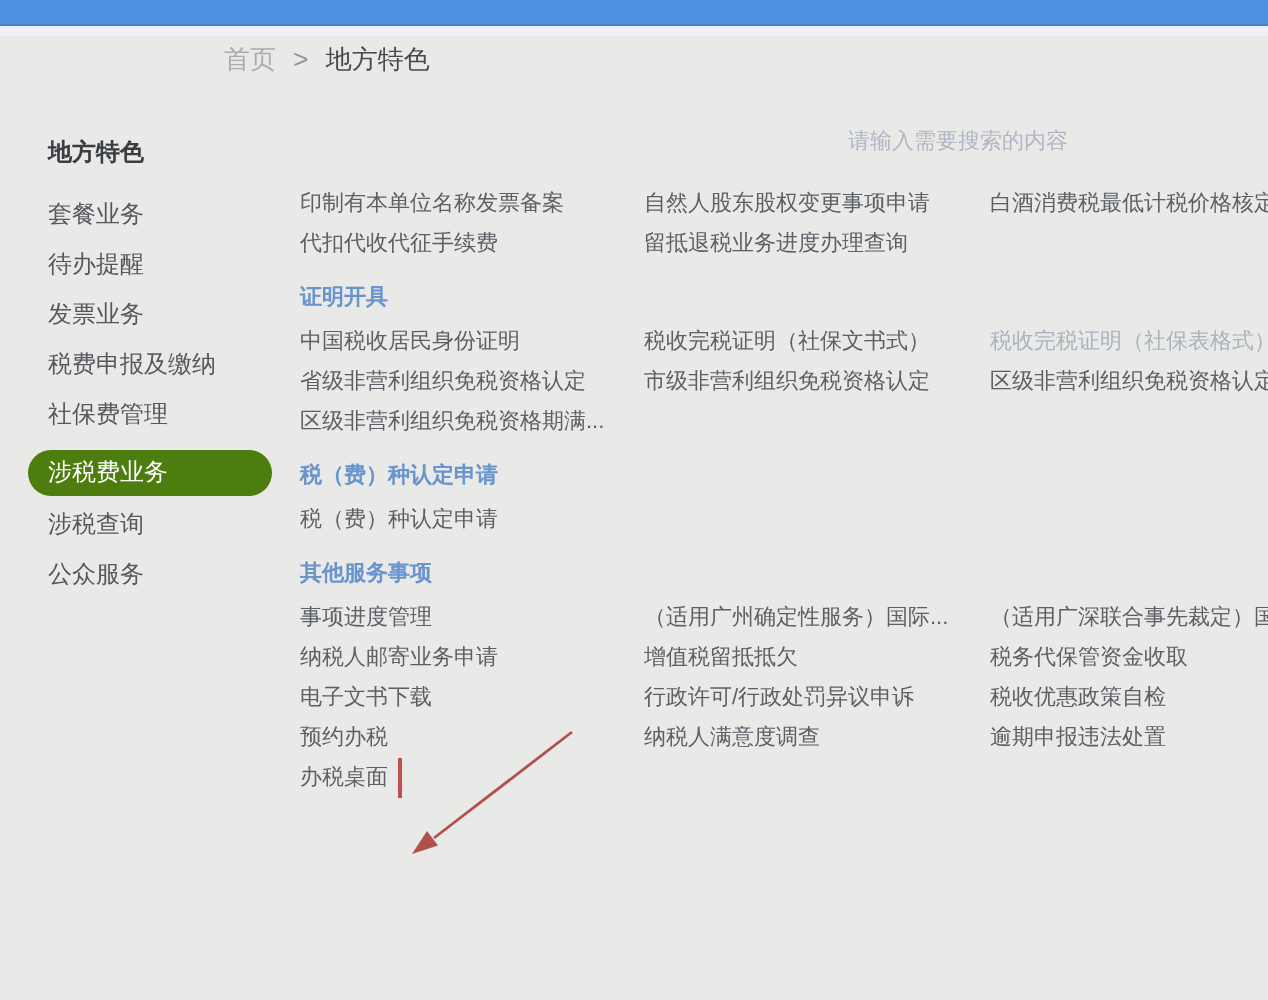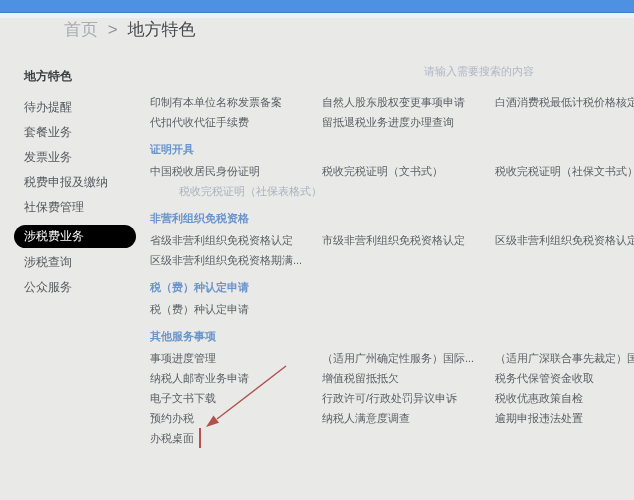--- a/index.html
+++ b/index.html
@@ -2,32 +2,32 @@
 <html><head>
 <meta charset="utf-8">
 <style>
   * { margin:0; padding:0; box-sizing:border-box; }
   html,body { width:634px; height:500px; overflow:hidden; }
   body { font-family:"Liberation Sans","DejaVu Sans",sans-serif; background:#e9e9e7; }
 
   .topbar { height:13px; background:#4e90e2; border-bottom:1px solid #3f7fd0; }
   .substrip { height:5px; background:#eef1f7; }
 
-  .breadcrumb { height:24px; line-height:24px; padding-left:64px; font-size:17px; }
+  .breadcrumb { height:24px; line-height:24px; padding-left:64px; font-size:13px;margin-left:48px; }
   .breadcrumb .home { color:#a9acb3; }
   .breadcrumb .sep { color:#8f9298; margin:0 5px; }
   .breadcrumb .current { color:#46494e; }
 
   .layout { display:flex; }
 
   .sidebar { width:150px; padding-top:22px; flex-shrink:0; }
   .side-item { height:25px; line-height:25px; padding-left:24px; font-size:12px;
                color:#55585e; cursor:pointer; white-space:nowrap; }
   .side-item.header { font-weight:bold; color:#3a3d42; margin-bottom:6px; cursor:default; }
-  .side-item.active { background:#000000; color:#ffffff; border-radius:12px;
+  .side-item.active { background:#4d7c0f; color:#ffffff; border-radius:12px;
                       height:23px; line-height:23px; margin:5px 0 2px 14px;
                       padding-left:10px; width:122px; }
 
   .main { flex:1; position:relative; }
   .search-input { display:block; margin:20px 30px 0 auto; width:180px; height:18px;
                   border:none; outline:none; background:transparent;
                   font-size:11px; color:#7d8290;
                   font-family:"Liberation Sans","DejaVu Sans",sans-serif; }
   .search-input::placeholder { color:#b1b6c4; opacity:1; }
 
@@ -55,22 +55,22 @@
 
 <div class="breadcrumb">
   <span class="home">首页</span>
   <span class="sep">&gt;</span>
   <span class="current">地方特色</span>
 </div>
 
 <div class="layout">
   <aside class="sidebar">
       <div class="side-item header">地方特色</div>
+      <div class="side-item">套餐业务</div>
       <div class="side-item">待办提醒</div>
-      <div class="side-item">套餐业务</div>
       <div class="side-item">发票业务</div>
       <div class="side-item">税费申报及缴纳</div>
       <div class="side-item">社保费管理</div>
       <div class="side-item active">涉税费业务</div>
       <div class="side-item">涉税查询</div>
       <div class="side-item">公众服务</div>
     </aside>
   <main class="main">
     <input class="search-input" type="text" value="" placeholder="请输入需要搜索的内容" style="">
     <div class="sections">
@@ -80,27 +80,25 @@
             <a class="svc-link">自然人股东股权变更事项申请</a>
             <a class="svc-link">白酒消费税最低计税价格核定</a>
             <a class="svc-link">代扣代收代征手续费</a>
             <a class="svc-link">留抵退税业务进度办理查询</a>
           </div>
         </section>
         <section>
           <div class="section-header">证明开具</div>
           <div class="link-grid">
             <a class="svc-link">中国税收居民身份证明</a>
-            <a class="svc-link">税收完税证明（文书式）</a>
             <a class="svc-link">税收完税证明（社保文书式）</a>
             <a class="svc-link muted">税收完税证明（社保表格式）</a>
           </div>
         </section>
         <section>
-          <div class="section-header">非营利组织免税资格</div>
           <div class="link-grid">
             <a class="svc-link">省级非营利组织免税资格认定</a>
             <a class="svc-link">市级非营利组织免税资格认定</a>
             <a class="svc-link">区级非营利组织免税资格认定</a>
             <a class="svc-link">区级非营利组织免税资格期满...</a>
           </div>
         </section>
         <section>
           <div class="section-header">税（费）种认定申请</div>
           <div class="link-grid">

